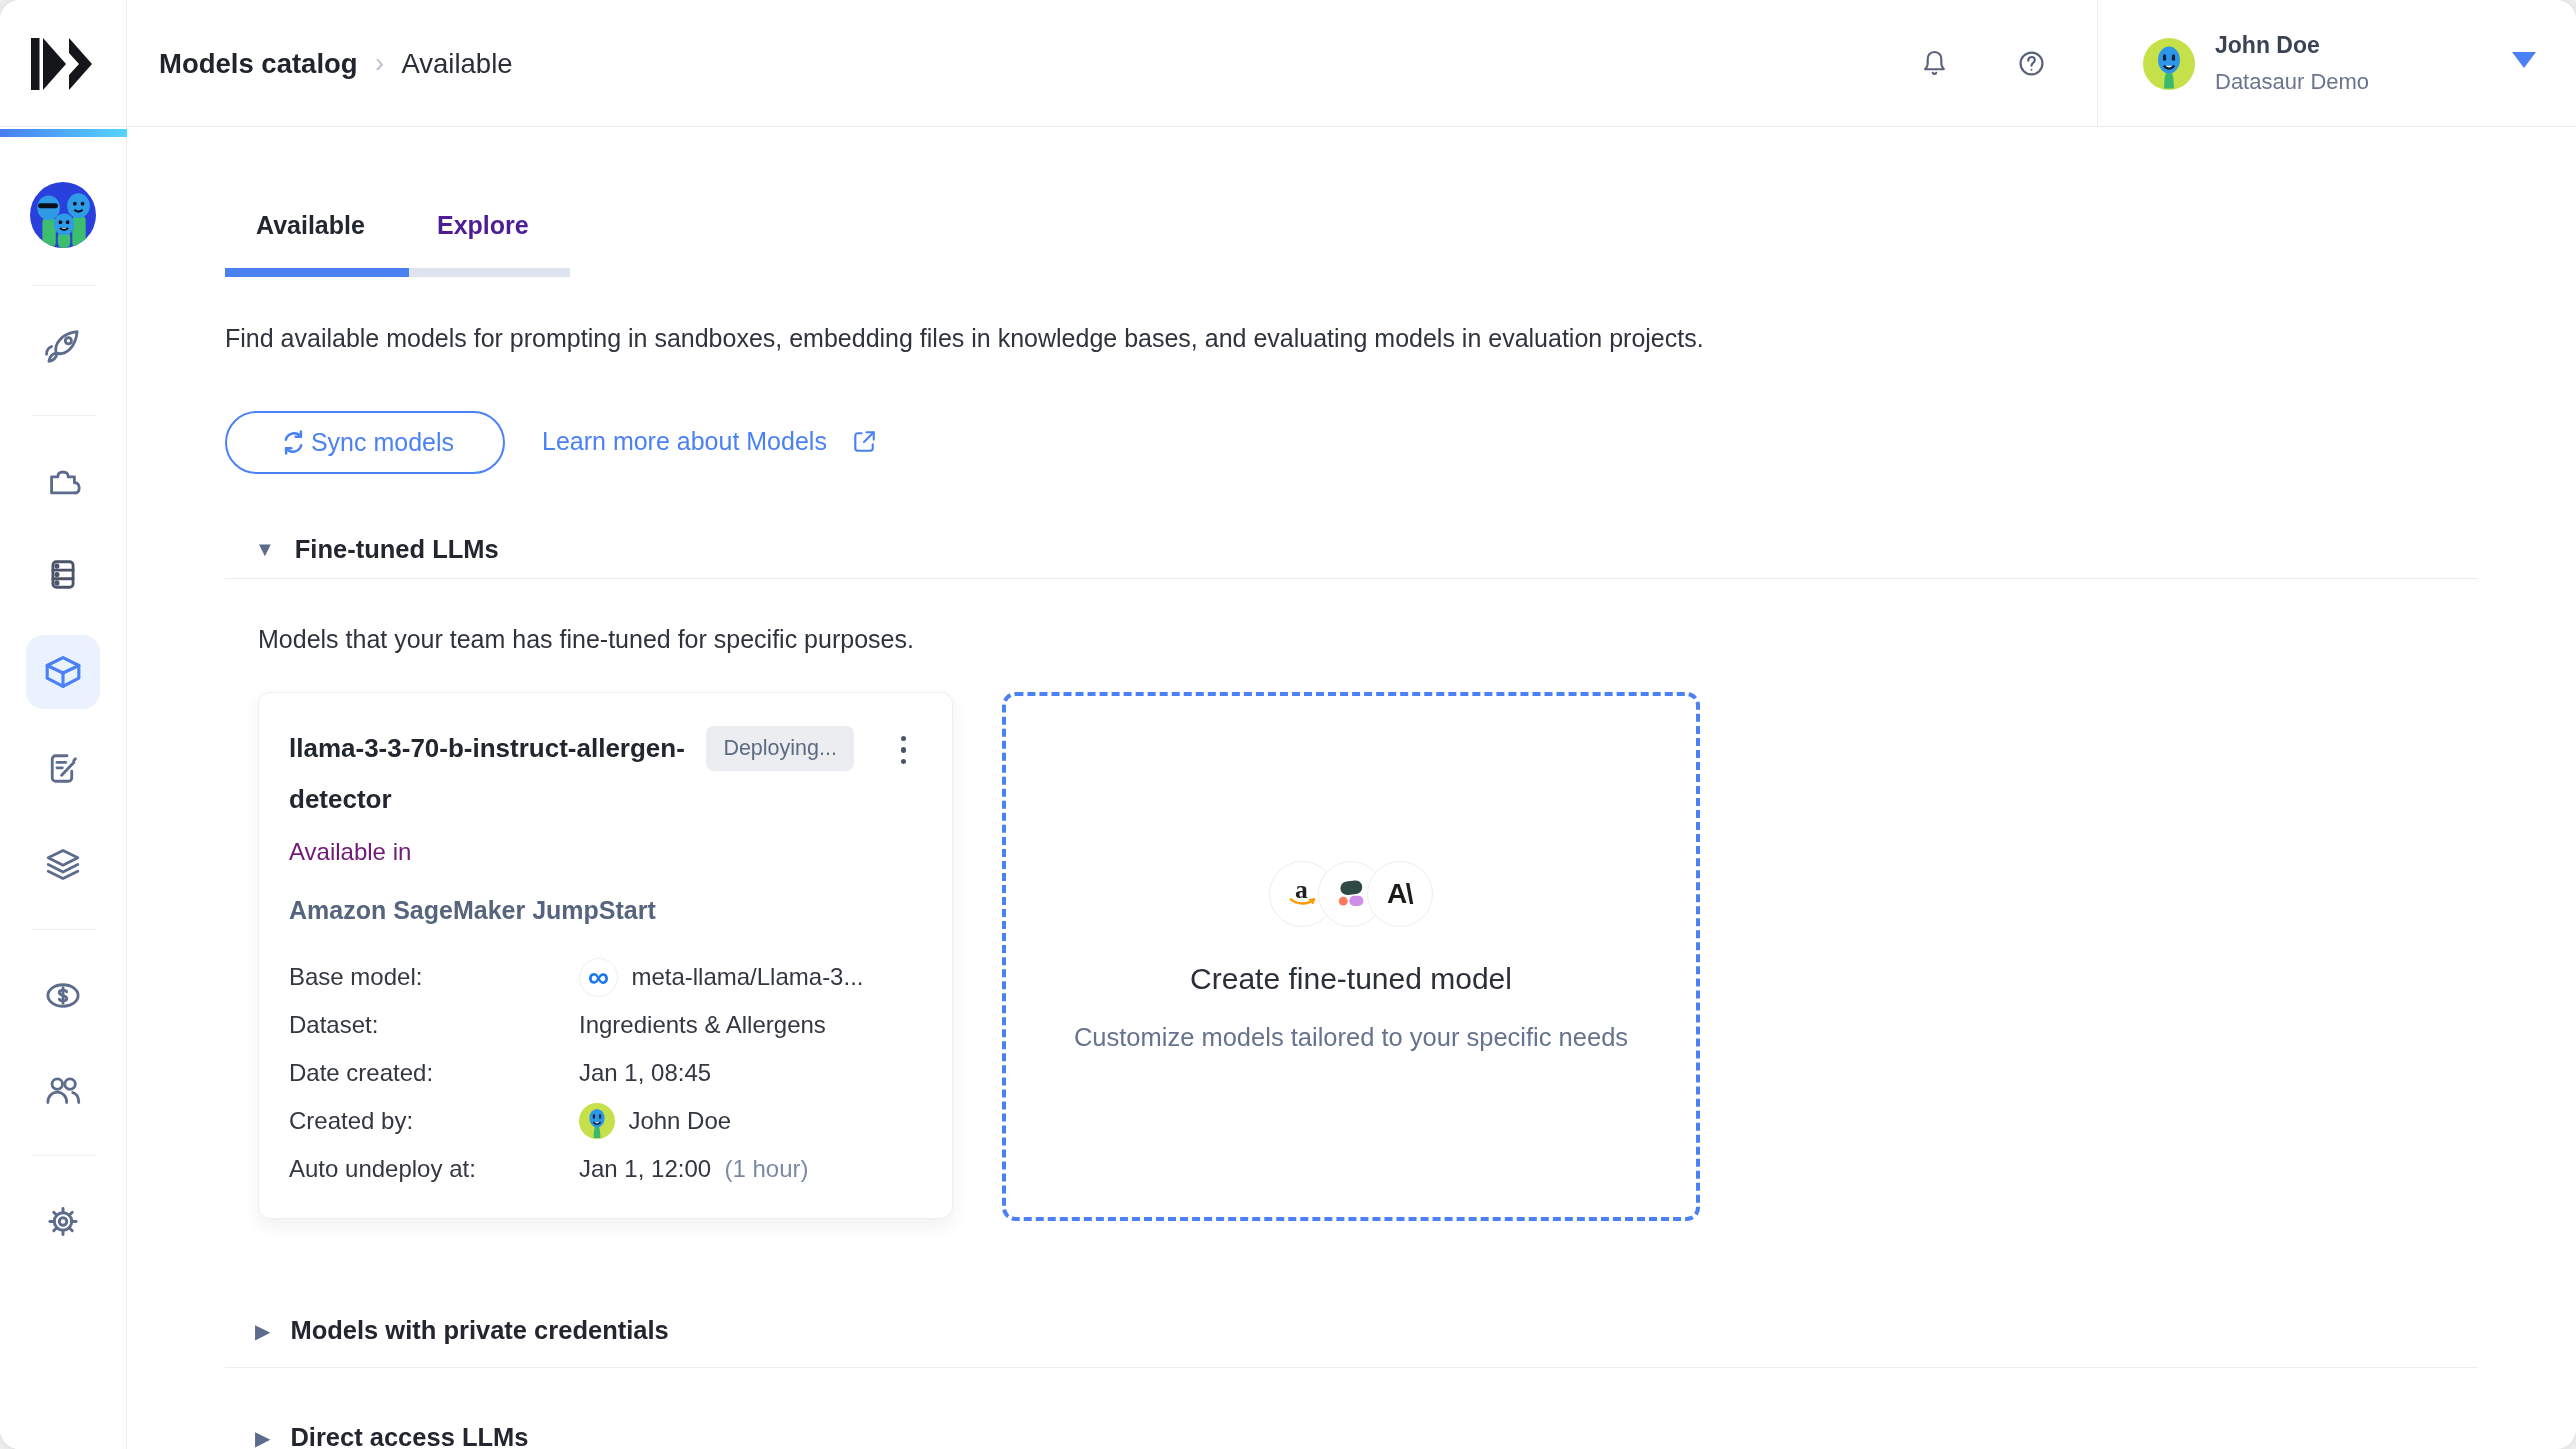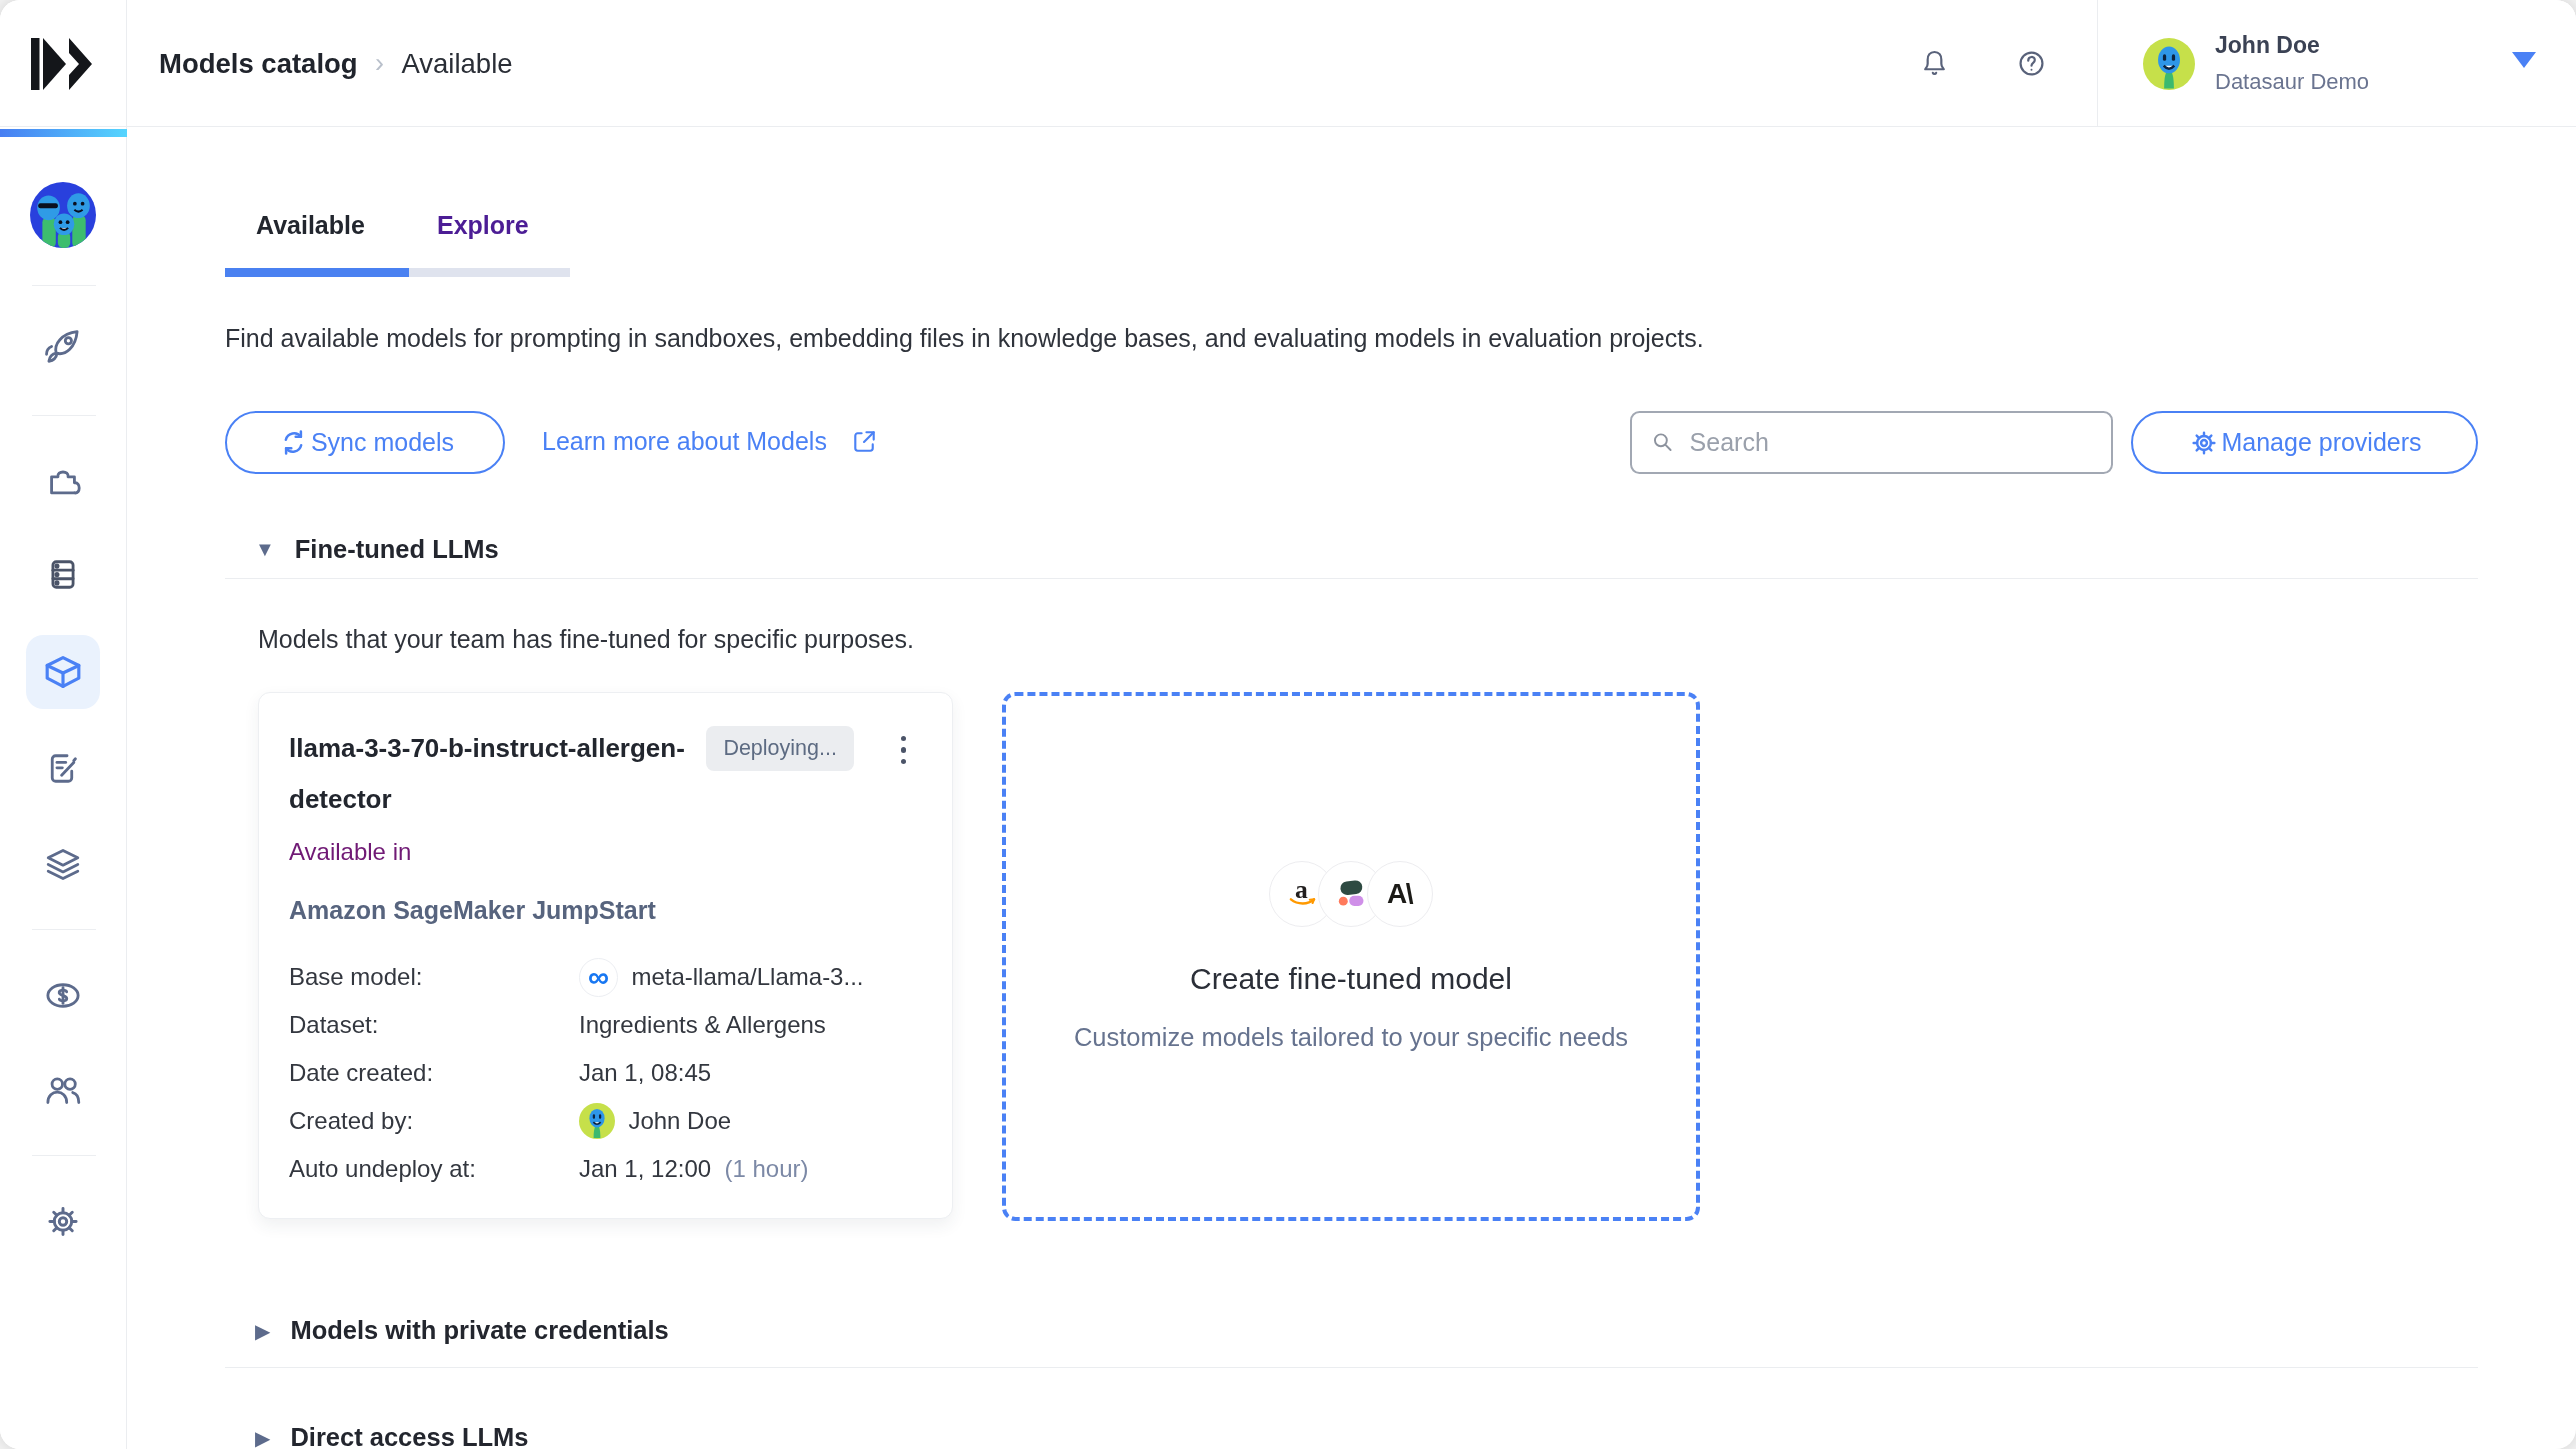--- a/index.html
+++ b/index.html
@@ -268,36 +268,21 @@
 
   <div class="link-btn" style="left:542px; top:426px;">
     <span>Learn more about Models</span>
     <svg width="31" height="31" viewBox="0 0 64 64" fill="none" stroke="#4a81f5" stroke-width="4.4" stroke-linecap="round" stroke-linejoin="round">
       <path d="M26 15 H18 a5 5 0 0 0 -5 5 v26 a5 5 0 0 0 5 5 h26 a5 5 0 0 0 5 -5 v-8"></path>
       <path d="M36 13 h15 v15"></path>
       <line x1="51" y1="13" x2="31" y2="33"></line>
     </svg>
   </div>
 
-  <div class="search-box">
-    <svg width="31" height="31" viewBox="0 0 64 64" fill="none" stroke="#8d939e" stroke-width="4.4" stroke-linecap="round">
-      <circle cx="27" cy="27" r="13.5"></circle>
-      <line x1="37.5" y1="37.5" x2="49" y2="49"></line>
-    </svg>
-    <input type="text" placeholder="Search" style="">
-  </div>
-
-  <div class="pill-btn" style="left:2131px; top:411px; width:347px;">
-    <svg width="34" height="34" viewBox="0 0 64 64" fill="none" stroke="#4a81f5" stroke-width="4.6" stroke-linecap="round">
-      <circle cx="32" cy="32" r="13"></circle>
-      <circle cx="32" cy="32" r="5.5"></circle>
-      <path d="M32 12.5 v6.5 M32 45 v6.5 M12.5 32 h6.5 M45 32 h6.5 M18.2 18.2 l4.6 4.6 M41.2 41.2 l4.6 4.6 M45.8 18.2 l-4.6 4.6 M22.8 41.2 l-4.6 4.6"></path>
-    </svg>
-    <span>Manage providers</span>
-  </div>
+
 
   <div class="section-head" style="left:255px; top:535px;">
     <span class="tri">▼</span>
     <span class="section-title">Fine-tuned LLMs</span>
   </div>
   <div class="h-divider" style="top:578px;"></div>
   <div class="section-desc" style="top:625px;">Models that your team has fine-tuned for specific purposes.</div>
 
   <div class="model-card"></div>
   <div class="abs mc-title" style="left:289px;">llama-3-3-70-b-instruct-allergen-detector</div>

